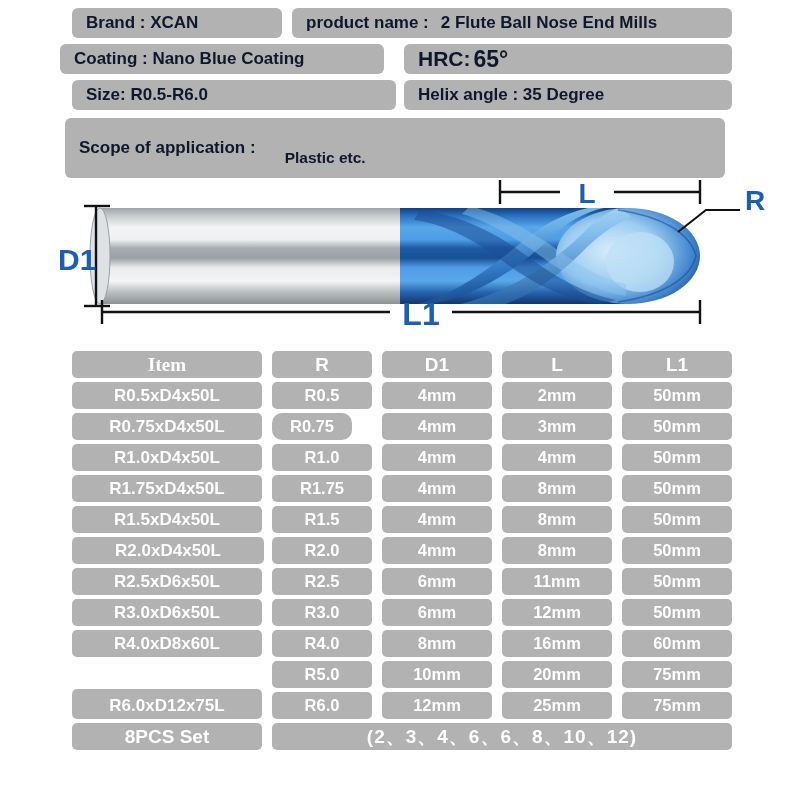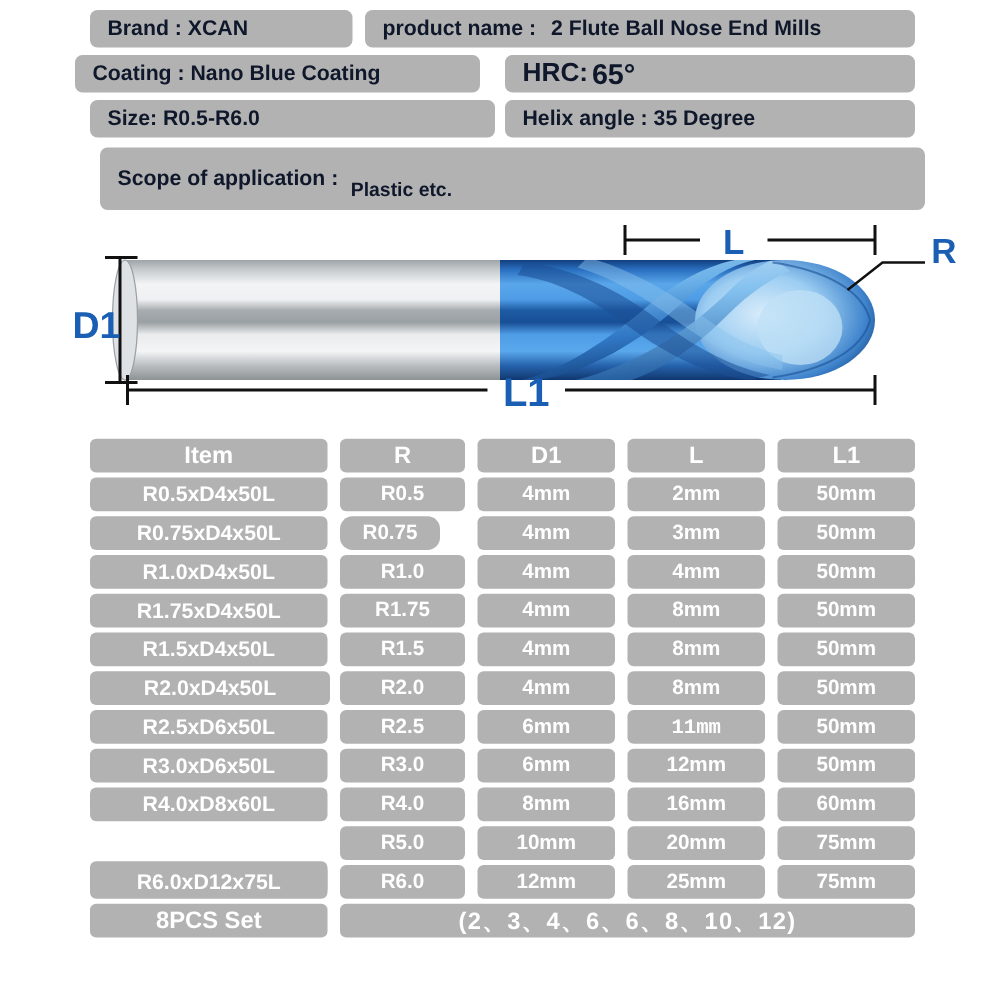--- a/index.html
+++ b/index.html
@@ -95,21 +95,21 @@
   </div>
 
   <div class="pill spec-pad" style="left:72px; top:80px; width:324px; height:30px;">
     <span>Size: R0.5-R6.0</span>
   </div>
 
   <div class="pill spec-pad" style="left:404px; top:80px; width:328px; height:30px;">
     <span>Helix angle : 35 Degree</span>
   </div>
 
-  <div class="pill spec-pad" style="left:80px; top:118px; width:660px; height:50px;">
+  <div class="pill spec-pad" style="left:65px; top:118px; width:660px; height:60px;gap:19px;">
     <span class="scope-label">Scope of application :</span>
     <span class="scope-value">
       <br>
       <span>Plastic etc.</span>
     </span>
   </div>
 
 </div>
 
 <div id="diagram">
@@ -212,21 +212,21 @@
     <g fill="#1a5fb4" font-family="Liberation Sans, sans-serif" font-weight="bold">
       <text x="58" y="100" font-size="30">D1</text>
       <text x="587" y="33" font-size="28" text-anchor="middle">L</text>
       <text x="421" y="155" font-size="32" text-anchor="middle">L1</text>
       <text x="745" y="40" font-size="28">R</text>
     </g>
   </svg>
 </div>
 
 <div id="spec-table">
-    <div class="cell head" style="left: 72px; width: 190px; top: 351px;">Item</div>
+    <div class="cell head" style="left: 72px; width: 190px; top: 351px; font-family: Liberation Serif, serif;">Item</div>
     <div class="cell head" style="left: 272px; width: 100px; top: 351px;">R</div>
     <div class="cell head" style="left: 382px; width: 110px; top: 351px;">D1</div>
     <div class="cell head" style="left: 502px; width: 110px; top: 351px;">L</div>
     <div class="cell head" style="left: 622px; width: 110px; top: 351px;">L1</div>
     <div class="cell item" style="left: 72px; width: 190px; top: 382px;">R0.5xD4x50L</div>
     <div class="cell " style="left: 272px; width: 100px; top: 382px;">R0.5</div>
     <div class="cell " style="left: 382px; width: 110px; top: 382px;">4mm</div>
     <div class="cell " style="left: 502px; width: 110px; top: 382px;">2mm</div>
     <div class="cell " style="left: 622px; width: 110px; top: 382px;">50mm</div>
     <div class="cell item" style="left: 72px; width: 190px; top: 413px;">R0.75xD4x50L</div>
@@ -250,21 +250,21 @@
     <div class="cell " style="left: 502px; width: 110px; top: 506px;">8mm</div>
     <div class="cell " style="left: 622px; width: 110px; top: 506px;">50mm</div>
     <div class="cell item" style="left: 72px; width: 192px; top: 537px;">R2.0xD4x50L</div>
     <div class="cell " style="left: 272px; width: 100px; top: 537px;">R2.0</div>
     <div class="cell " style="left: 382px; width: 110px; top: 537px;">4mm</div>
     <div class="cell " style="left: 502px; width: 110px; top: 537px;">8mm</div>
     <div class="cell " style="left: 622px; width: 110px; top: 537px;">50mm</div>
     <div class="cell item" style="left: 72px; width: 190px; top: 568px;">R2.5xD6x50L</div>
     <div class="cell " style="left: 272px; width: 100px; top: 568px;">R2.5</div>
     <div class="cell " style="left: 382px; width: 110px; top: 568px;">6mm</div>
-    <div class="cell " style="left: 502px; width: 110px; top: 568px; font-family: Liberation Mono, monospace;">11mm</div>
+    <div class="cell " style="left: 502px; width: 110px; top: 568px;">11mm</div>
     <div class="cell " style="left: 622px; width: 110px; top: 568px;">50mm</div>
     <div class="cell item" style="left: 72px; width: 190px; top: 599px;">R3.0xD6x50L</div>
     <div class="cell " style="left: 272px; width: 100px; top: 599px;">R3.0</div>
     <div class="cell " style="left: 382px; width: 110px; top: 599px;">6mm</div>
     <div class="cell " style="left: 502px; width: 110px; top: 599px;">12mm</div>
     <div class="cell " style="left: 622px; width: 110px; top: 599px;">50mm</div>
     <div class="cell item" style="left: 72px; width: 190px; top: 630px;">R4.0xD8x60L</div>
     <div class="cell " style="left: 272px; width: 100px; top: 630px;">R4.0</div>
     <div class="cell " style="left: 382px; width: 110px; top: 630px;">8mm</div>
     <div class="cell " style="left: 502px; width: 110px; top: 630px;">16mm</div>

